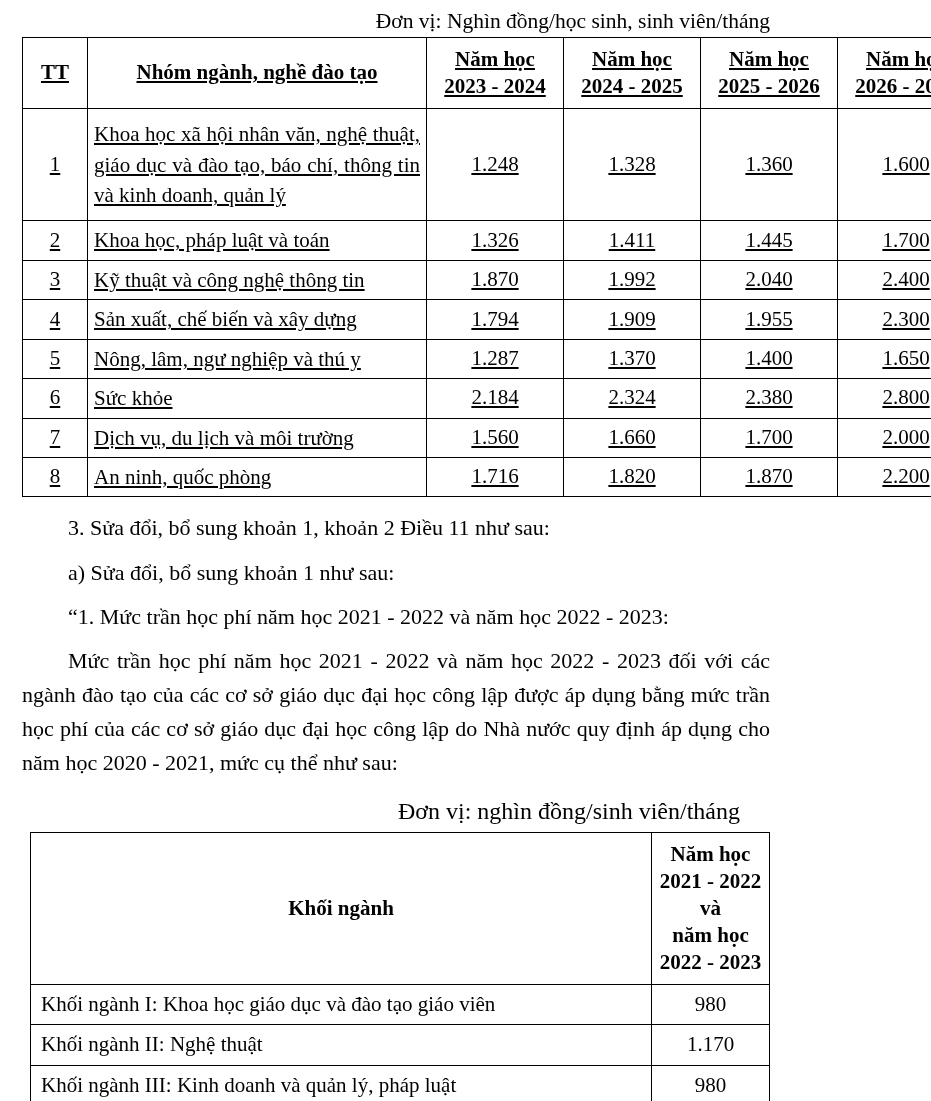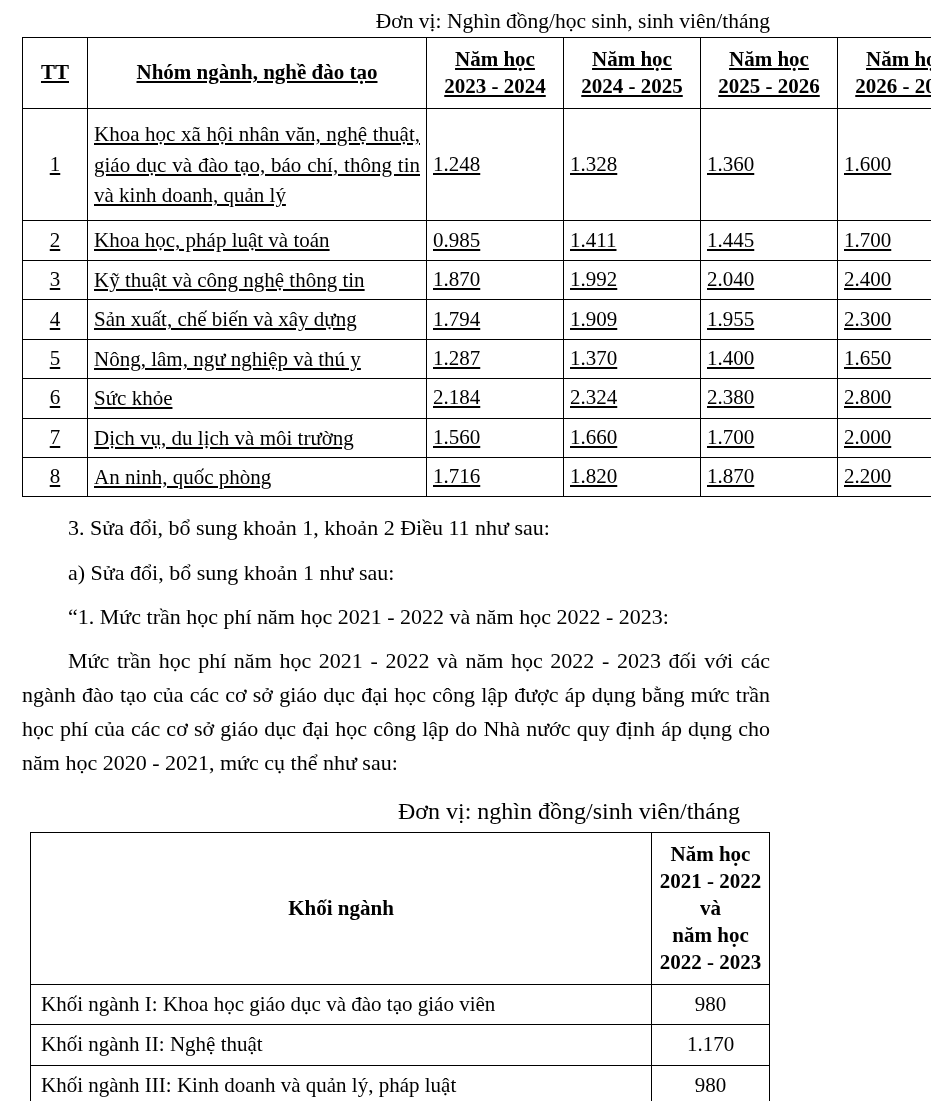--- a/index.html
+++ b/index.html
@@ -55,21 +55,21 @@
   }
   table.doc-table thead th {
     text-align: center;
     font-weight: bold;
     line-height: 1.3;
     padding: 8px 4px;
   }
   .col-tt { width: 56px; text-align: center; }
   .col-name { width: 330px; }
   .col-year { width: 128px; text-align: center; border-radius: 7px; }
-  td.num { }
+  td.num { text-align: center; }
   td.name-cell {
     text-align: justify;
     text-align-last: left;
     padding: 6px 10px 6px 12px;
     line-height: 1.45;
   }
   td.name-cell.tall {
     padding-top: 10px;
     padding-bottom: 10px;
   }
@@ -155,21 +155,21 @@
           <td class="tt-cell">1</td>
           <td class="name-cell tall">Khoa học xã hội nhân văn, nghệ thuật, giáo dục và đào tạo, báo chí, thông tin và kinh doanh, quản lý</td>
           <td class="num">1.248</td>
           <td class="num">1.328</td>
           <td class="num">1.360</td>
           <td class="num">1.600</td>
         </tr>
         <tr>
           <td class="tt-cell">2</td>
           <td class="name-cell">Khoa học, pháp luật và toán</td>
-          <td class="num">0.985</td>
+          <td class="num">1.326</td>
           <td class="num">1.411</td>
           <td class="num">1.445</td>
           <td class="num">1.700</td>
         </tr>
         <tr>
           <td class="tt-cell">3</td>
           <td class="name-cell">Kỹ thuật và công nghệ thông tin</td>
           <td class="num">1.870</td>
           <td class="num">1.992</td>
           <td class="num">2.040</td>

